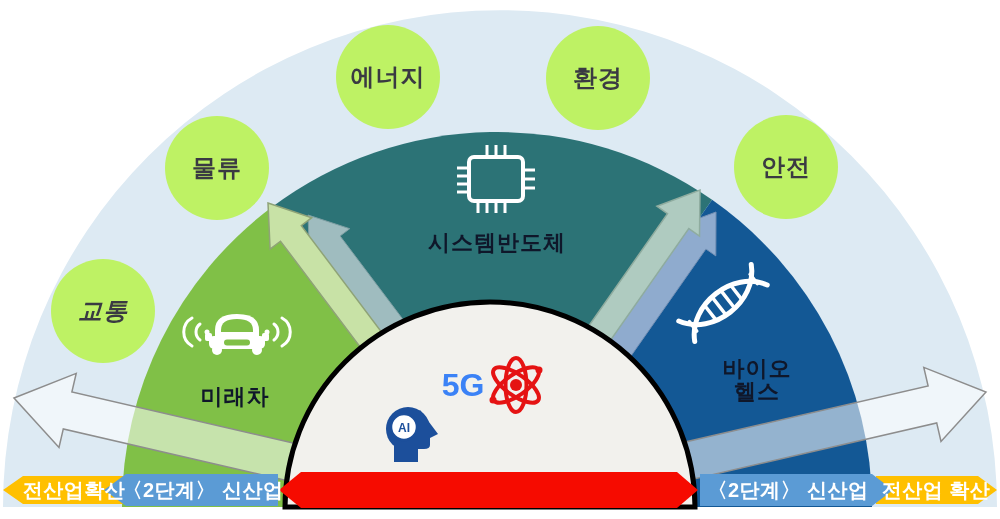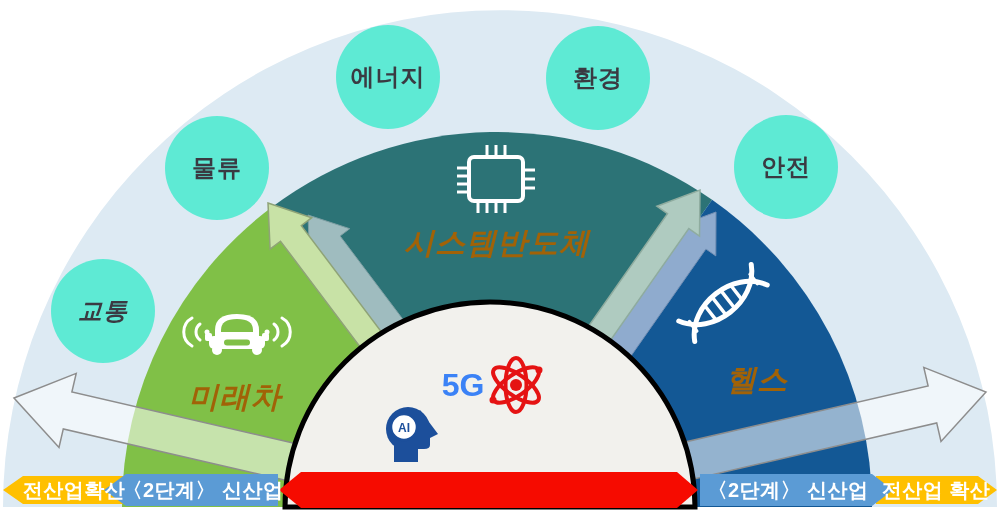--- a/index.html
+++ b/index.html
@@ -6,24 +6,24 @@
   .stage{
     position:relative;width:1000px;height:519px;overflow:hidden;
     background:#ffffff;
     font-family:"Liberation Sans","DejaVu Sans",sans-serif;
   }
   .stage svg{position:absolute;left:0;top:0;}
   .lbl{position:absolute;transform:translate(-50%,-50%);white-space:nowrap;
        font-weight:bold;line-height:1.05;text-align:center;}
   .node{
     position:absolute;width:104px;height:104px;border-radius:50%;
-    background:#5eead4;display:flex;align-items:center;justify-content:center;
+    background:#bef264;display:flex;align-items:center;justify-content:center;
     font-weight:bold;font-size:24px;color:#3A3A42;letter-spacing:1px;
   }
-  .sector-lbl{color:#a16207;font-size:30px;letter-spacing:1px;font-style:italic;}
+  .sector-lbl{color:#0f172a;font-size:22px;letter-spacing:1px;}
   .core-5g{color:#3b82f6;font-size:32px;}
   .core-data{color:#3a3a3a;font-size:27px;}
   .bar-lbl{color:#ffffff;font-size:20px;letter-spacing:0.5px;}
   .bar-lbl.big{font-size:21px;}
 </style>
 </head>
 <body>
 
 <div class="stage">
 
@@ -135,20 +135,21 @@
   <div class="node" style="left:546px;top:26px;">
       <span>환경</span>
     </div>
   <div class="node" style="left:734px;top:115px;">
       <span>안전</span>
     </div>
 
   <div class="lbl sector-lbl" style="left:497px;top:243px;">시스템반도체</div>
   <div class="lbl sector-lbl" style="left:235px;top:397px;">미래차</div>
   <div class="lbl sector-lbl" style="left:757px;top:380px;">
+    <div>바이오</div>
     <div>헬스</div>
   </div>
 
   <div class="lbl core-5g" style="left:463px;top:386px;">5G</div>
 
   <div class="lbl bar-lbl" style="left:74px;top:490px;">전산업확산</div>
   <div class="lbl bar-lbl" style="left:203px;top:490px;">〈2단계〉 신산업</div>
   <div class="lbl bar-lbl" style="left:788px;top:490px;">〈2단계〉 신산업</div>
   <div class="lbl bar-lbl" style="left:936px;top:490px;">전산업 확산</div>
 

